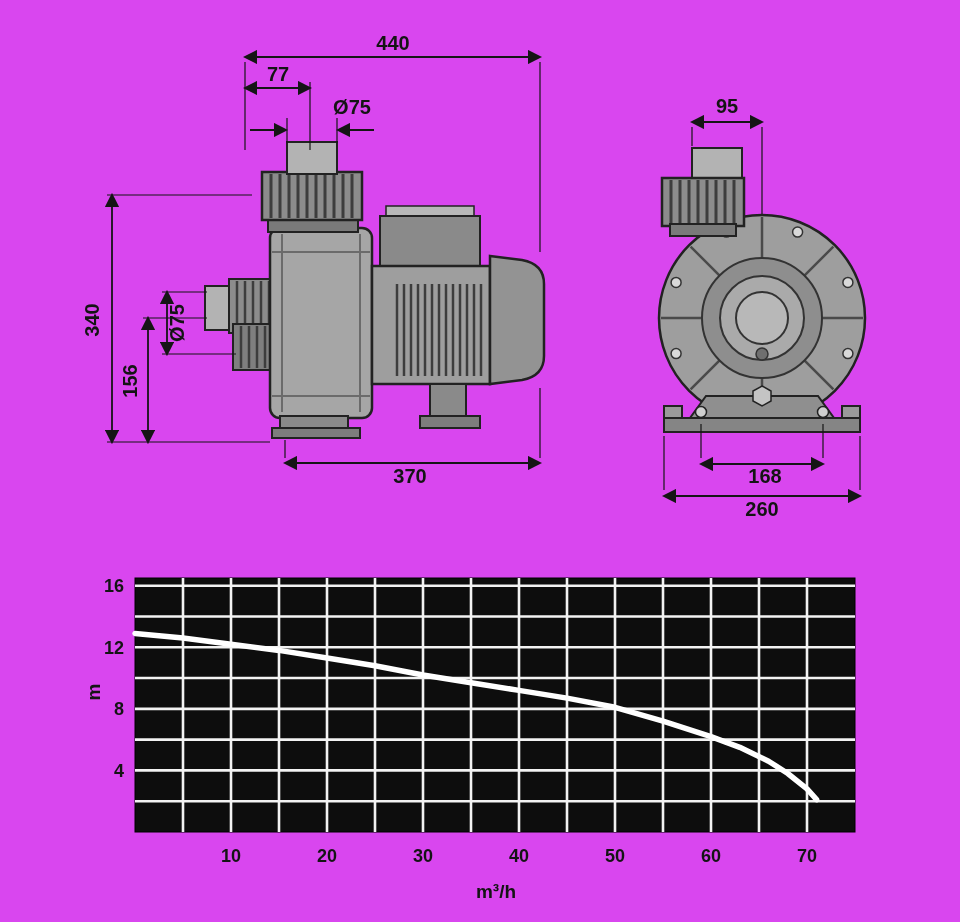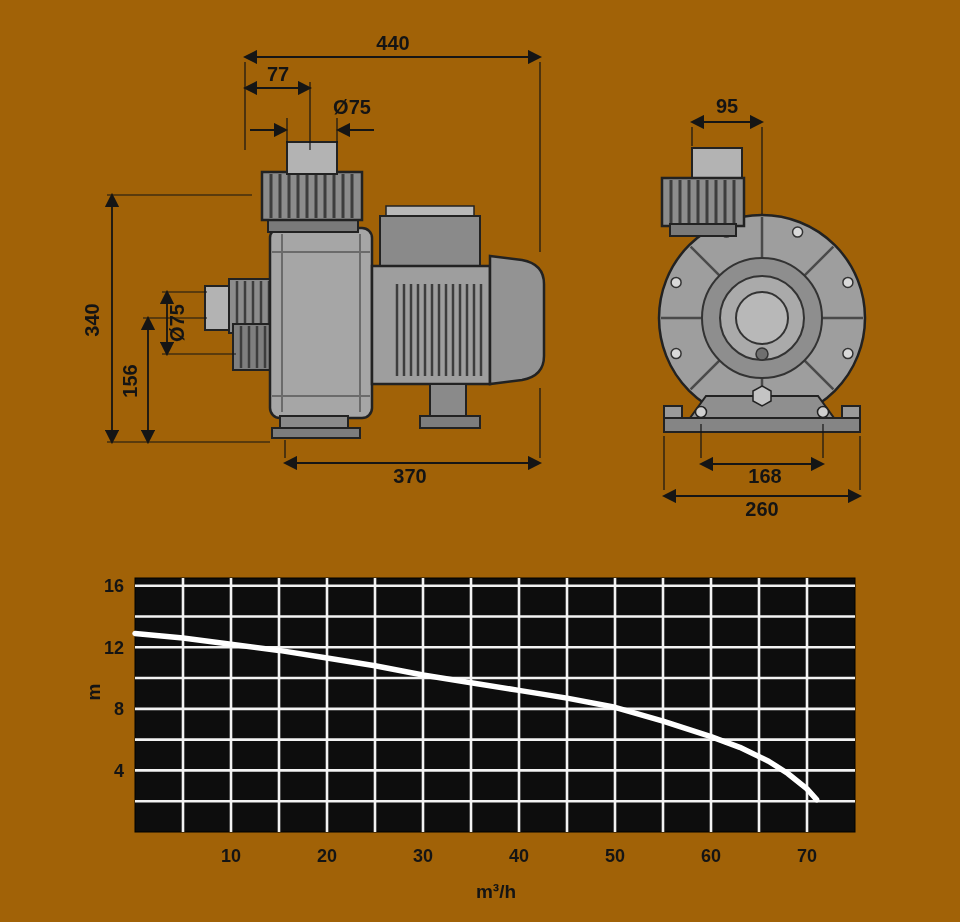--- a/index.html
+++ b/index.html
@@ -1,17 +1,17 @@
 <!DOCTYPE html>
 <html><head>
 <meta charset="utf-8">
 <style>
   html,body{margin:0;padding:0}
   body{width:960px;height:922px;background:#fdfdfd;position:relative;font-family:"Liberation Sans",sans-serif;overflow:hidden}
-  .page{position:absolute;inset:0;background:#a16207}
+  .page{position:absolute;inset:0;background:#d946ef}
   svg{position:absolute;left:0;display:block}
   .drawing{top:0}
   .chart{top:560px}
   text{font-family:"Liberation Sans",sans-serif}
   .dim{font-size:20px;font-weight:700;fill:#141414}
   .tick-label{font-size:18px;font-weight:700;fill:#141414}
   .axis-label{font-size:19px;font-weight:700;fill:#141414}
   .dimline{stroke:#151515;stroke-width:1.8;fill:none}
   .ext{stroke:#151515;stroke-width:1.2;fill:none}
 </style>

